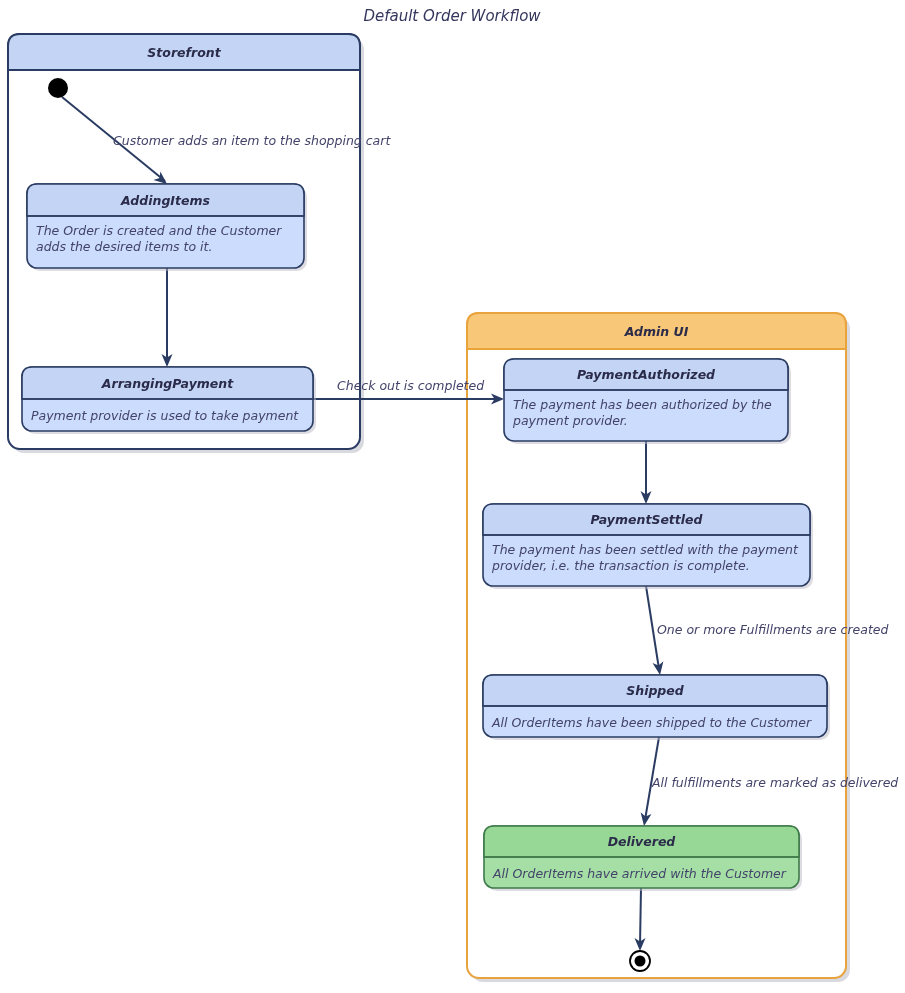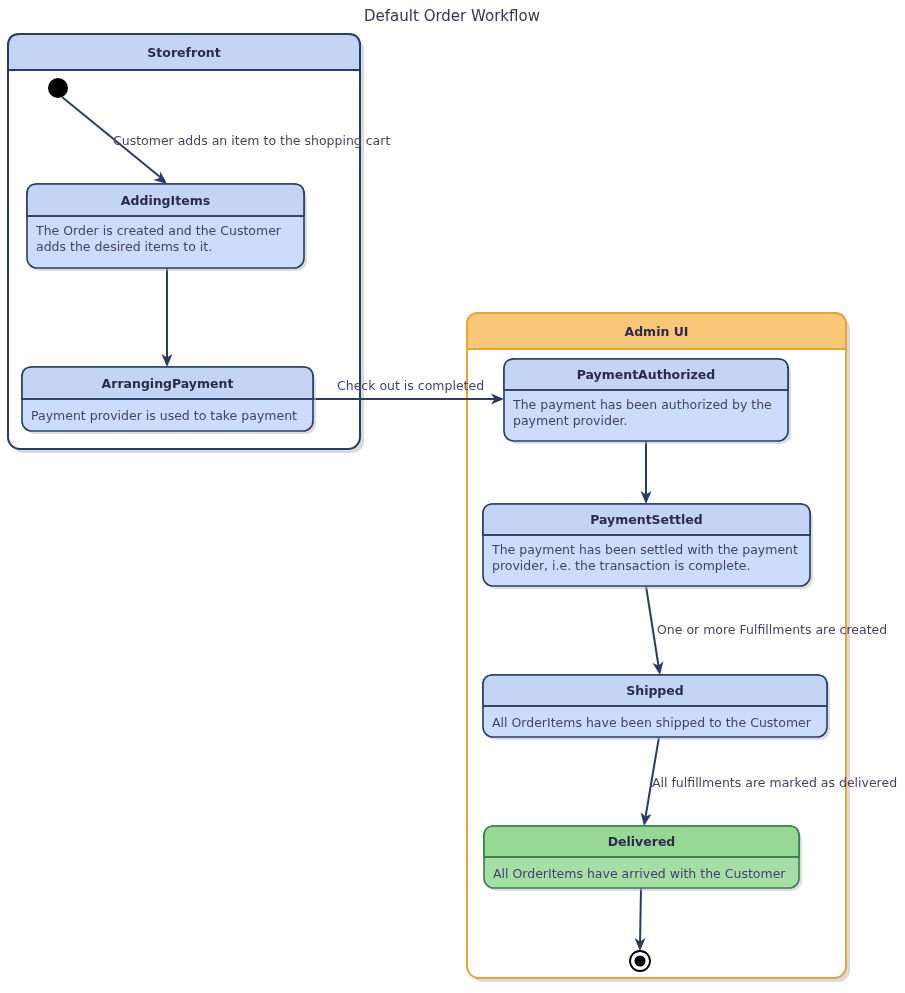--- a/index.html
+++ b/index.html
@@ -10,20 +10,21 @@
   body {
     width: 905px;
     height: 993px;
     font-family: "DejaVu Sans", sans-serif;
     overflow: hidden;
   }
   #diagram-root {
     position: relative;
     width: 905px;
     height: 993px;
+    font-style: italic;
   }
   svg#uml-canvas {
     display: block;
     width: 905px;
     height: 993px;
   }
   .diagram-title {
     font-family: "DejaVu Sans", sans-serif;
     font-size: 15px;
     fill: #33355c;

